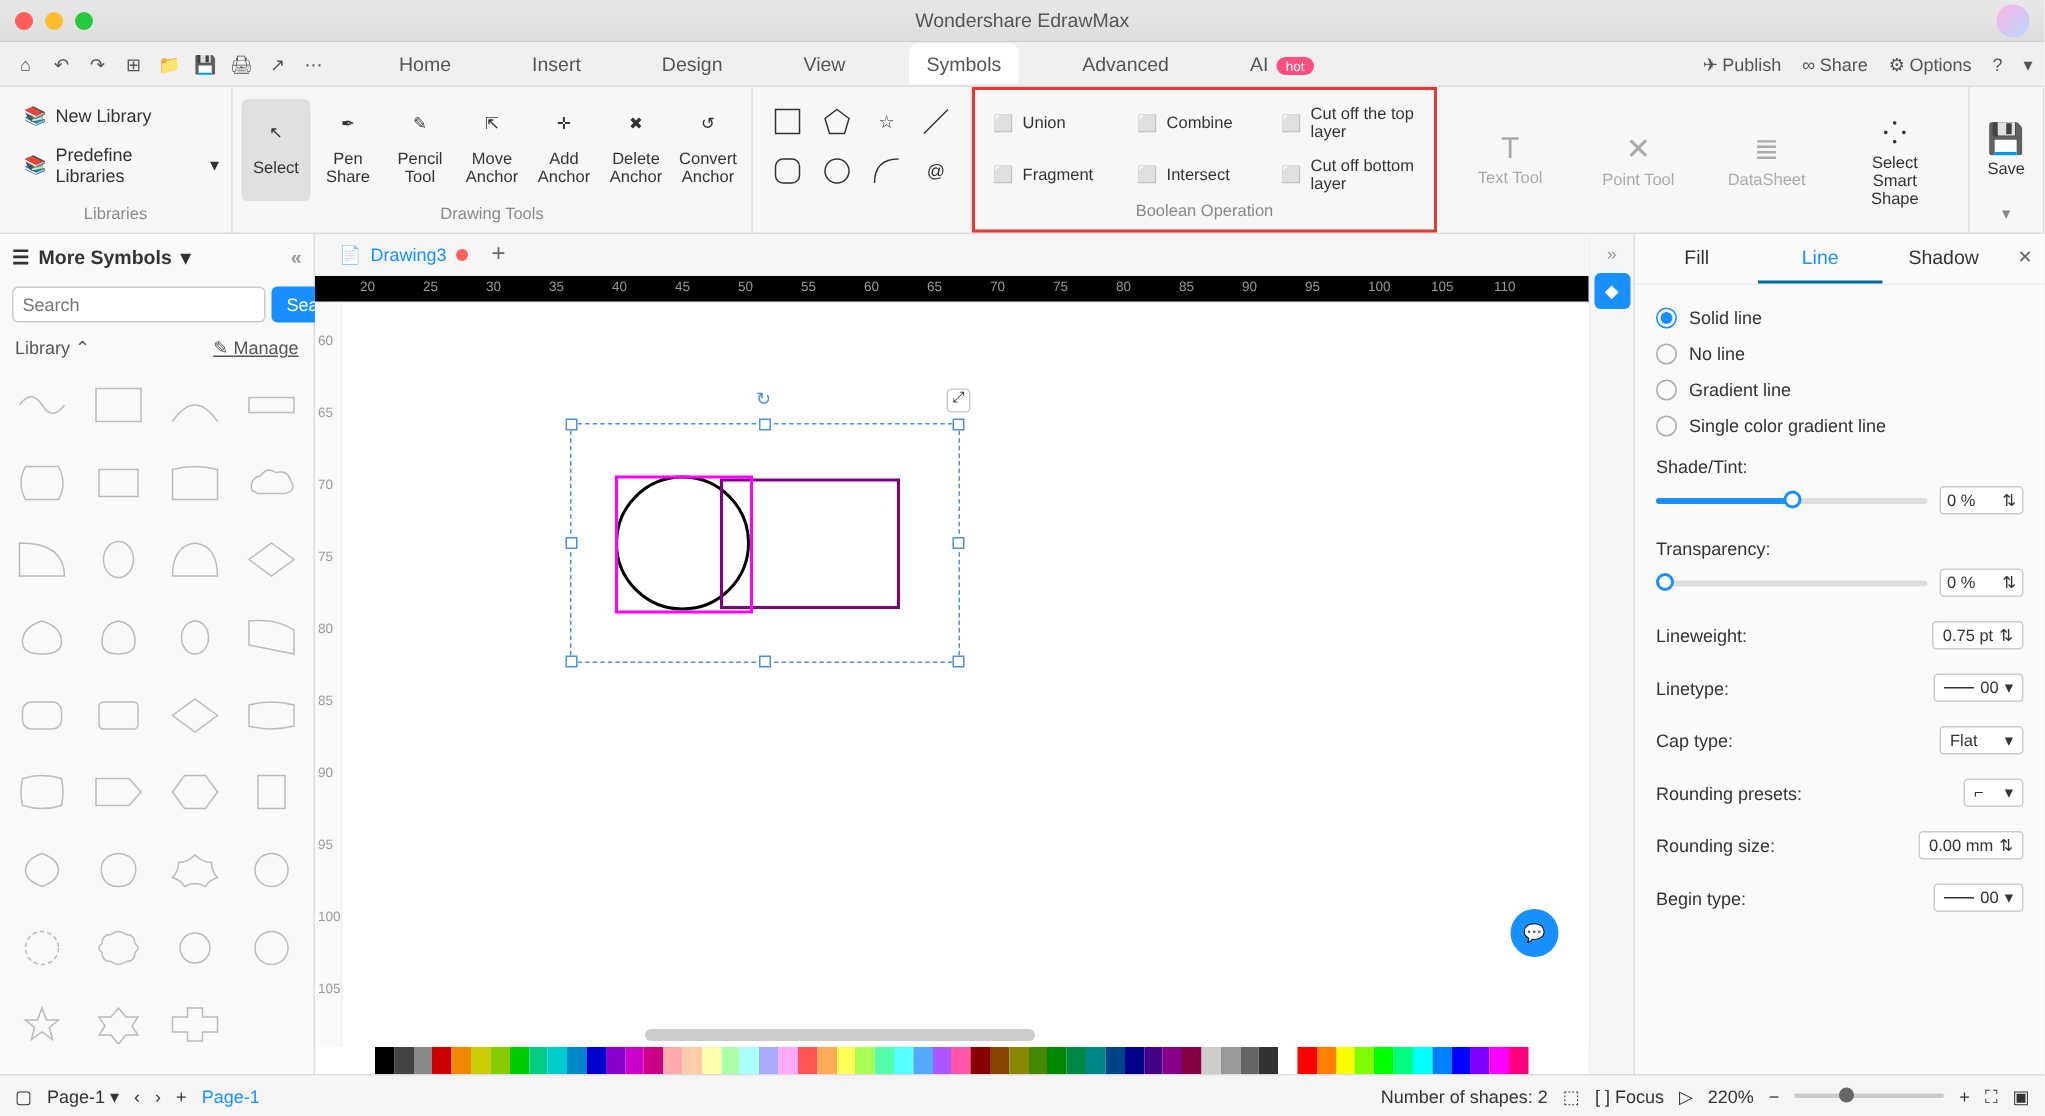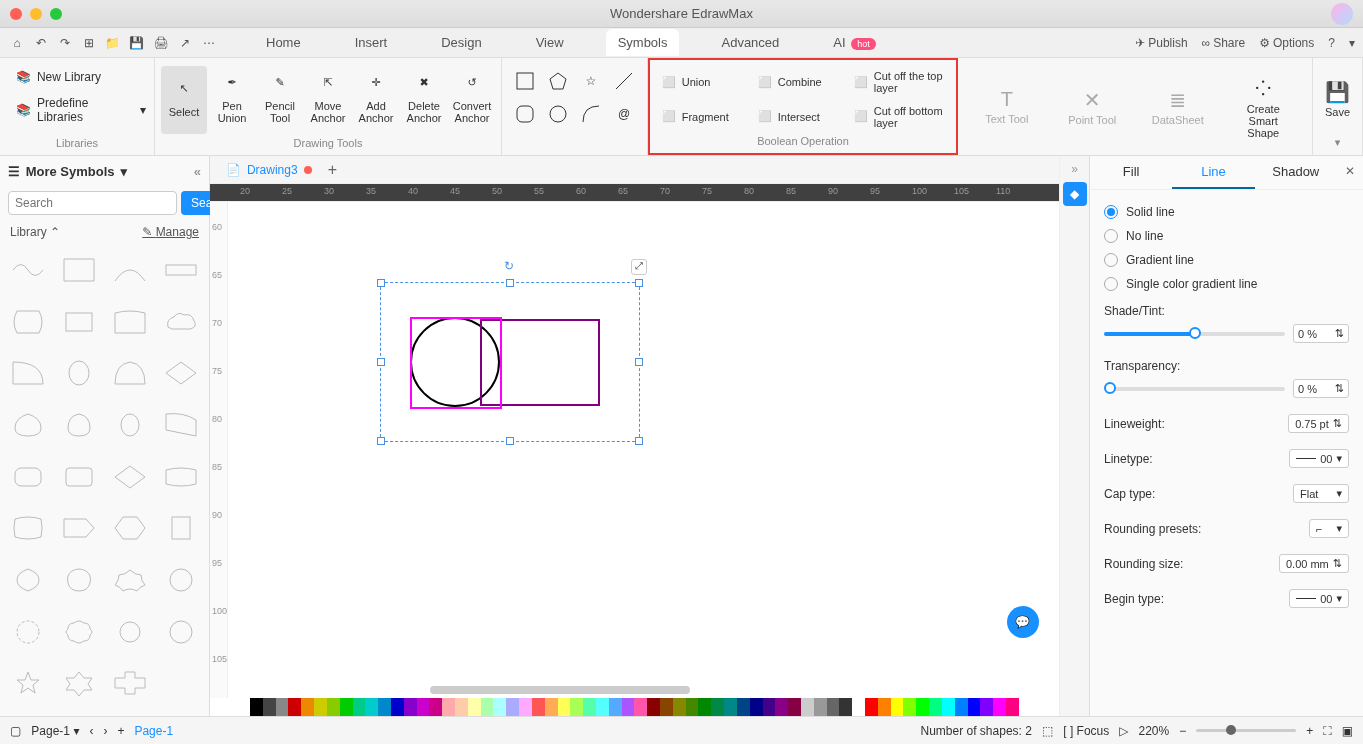--- a/index.html
+++ b/index.html
@@ -45,21 +45,21 @@
 .search-row input { flex:1; border:1px solid #ccc; border-radius:4px; padding:4px 6px; font-size:12px; }
 .search-btn { background:#1890ff; color:#fff; border:none; border-radius:4px; padding:4px 10px; font-size:12px; cursor:pointer; }
 .lib-header { display:flex; padding:6px 10px; font-size:12px; color:#555; }
 .lib-header .mng { margin-left:auto; cursor:pointer;text-decoration:underline; }
 .shapes-lib { flex:1; overflow:auto; padding:6px; display:grid; grid-template-columns:repeat(4,1fr); gap:6px; }
 .shapes-lib .sh { height:38px; display:flex; align-items:center; justify-content:center; cursor:pointer; }
 .canvas-area { flex:1; display:flex; flex-direction:column; background:#fff; position:relative; }
 .doc-tabs { height:28px; display:flex; align-items:center; padding:0 8px; border-bottom:1px solid #eee; background:#f5f5f5; gap:8px;}
 .doc-tab { display:flex; align-items:center; gap:6px; font-size:12px; color:#1890ff; padding:4px 8px; cursor:pointer;}
 .doc-tab .dirty { width:8px; height:8px; background:#ff5f56; border-radius:50%; }
-.ruler-h { height:18px; background:#404040; border-bottom:1px solid #eee; position:relative; font-size:9px; color:#999; }
+.ruler-h { height:18px; background:#000000; border-bottom:1px solid #eee; position:relative; font-size:9px; color:#999; }
 .ruler-h span { position:absolute; top:2px; }
 .canvas { flex:1; position:relative; background:#fff; overflow:hidden; }
 .selection-box { position:absolute; border:1px dashed #4a90e2; left:170px; top:80px; width:260px; height:160px; }
 .handle { width:8px; height:8px; background:#fff; border:1px solid #4a90e2; position:absolute; }
 .shape-circle { position:absolute; left:200px; top:115px; width:90px; height:90px; border:2px solid #000; border-radius:50%; }
 .shape-rect1 { position:absolute; left:200px; top:115px; width:92px; height:92px; border:2px solid magenta; }
 .shape-rect2 { position:absolute; left:270px; top:117px; width:120px; height:87px; border:2px solid purple; }
 .chat-fab { position:absolute; right:20px; bottom:60px; width:32px; height:32px; background:#1890ff; border-radius:50%; display:flex; align-items:center; justify-content:center; color:#fff; cursor:pointer; }
 .right-collapse { width:30px; background:#f5f5f5; display:flex; flex-direction:column; align-items:center; padding-top:6px; gap:6px; border-left:1px solid #eee;}
 .right-collapse .ic { color:#999; cursor:pointer; }
@@ -142,21 +142,21 @@
     <div class="ribbon-label">Libraries</div>
   </div>
   <div class="ribbon-group">
     <div class="ribbon-row">
       <div class="tool sel">
           <span class="glyph">↖</span>
           <span>Select</span>
         </div>
       <div class="tool">
           <span class="glyph">✒</span>
-          <span>Pen Union</span>
+          <span>Pen Share</span>
         </div>
       <div class="tool">
           <span class="glyph">✎</span>
           <span>Pencil Tool</span>
         </div>
       <div class="tool">
           <span class="glyph">⇱</span>
           <span>Move Anchor</span>
         </div>
       <div class="tool">
@@ -231,21 +231,21 @@
       <div class="edit-tool">
           <span style="font-size:20px">✕</span>
           <span>Point Tool</span>
         </div>
       <div class="edit-tool">
           <span style="font-size:20px">≣</span>
           <span>DataSheet</span>
         </div>
       <div class="edit-tool active">
           <span style="font-size:20px">⁘</span>
-          <span>Create Smart Shape</span>
+          <span>Select Smart Shape</span>
         </div>
     </div>
   </div>
   <div class="ribbon-group save-group">
     <div class="ribbon-row" style="justify-content:center">
       <div class="edit-tool active">
           <span style="font-size:20px">💾</span>
           <span>Save</span>
         </div>
     </div>

